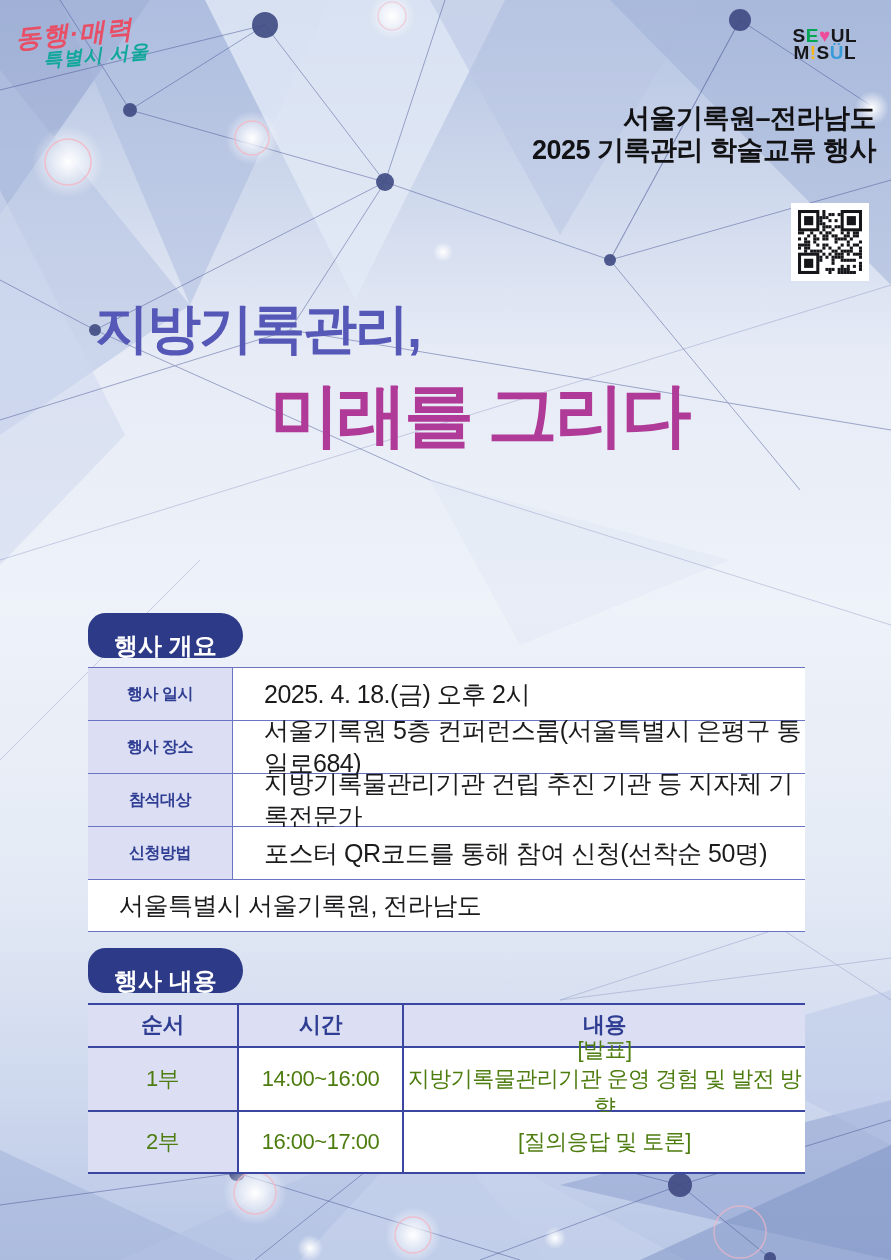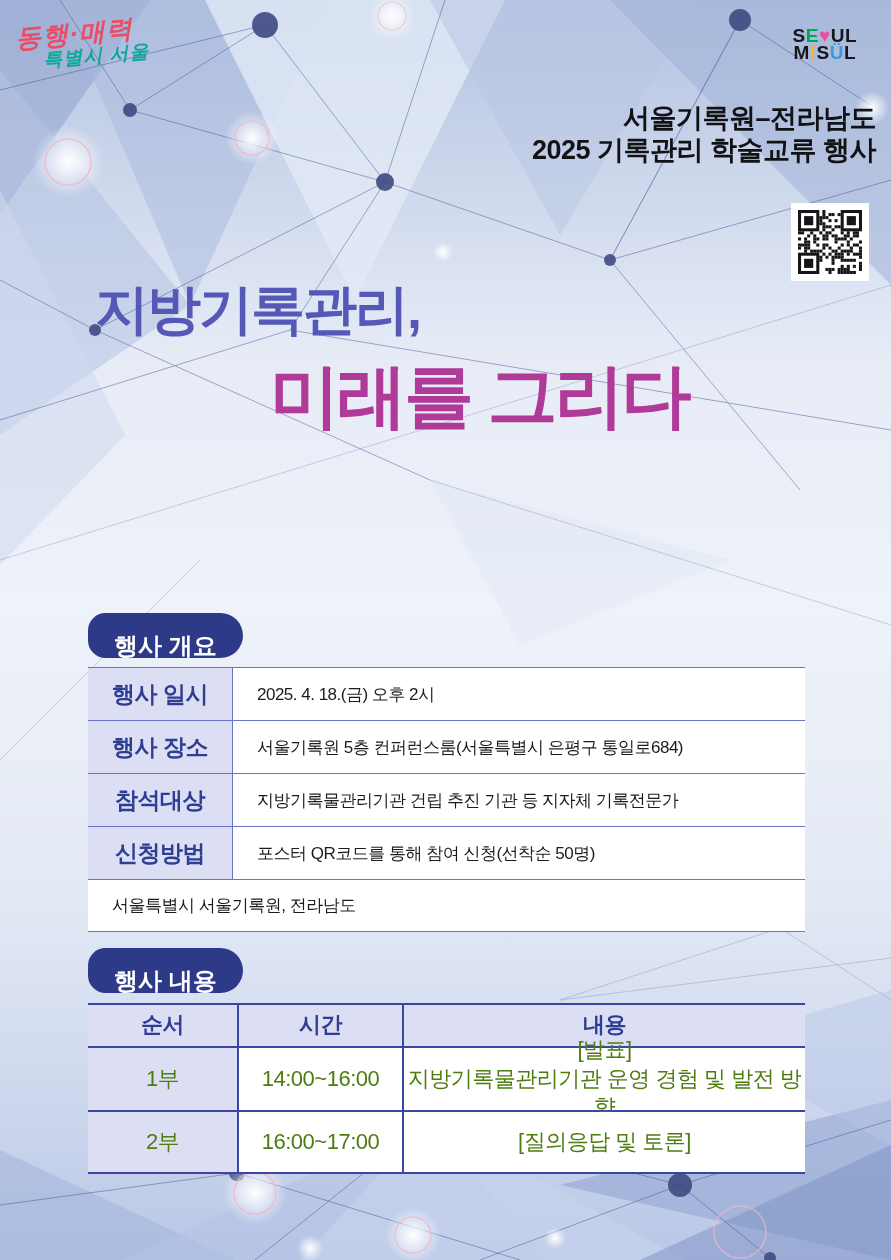--- a/index.html
+++ b/index.html
@@ -23,40 +23,40 @@
   
   .header-text{position:absolute;right:15px;top:103px;text-align:right;
                font-size:27px;font-weight:700;color:#121215;line-height:1.17;letter-spacing:-0.5px;}
 
   
   .qr{position:absolute;right:22px;top:203px;width:78px;height:78px;background:#ffffff;
       display:flex;align-items:center;justify-content:center;}
 
   
   .title{position:absolute;left:95px;top:280px;}
-  .title .t1{font-size:54px;font-weight:800;color:#5558b7;letter-spacing:-2px;line-height:1.1;}
+  .title .t1{font-size:54px;font-weight:800;color:#5558b7;letter-spacing:-2px;line-height:1.1;margin-top:19px;}
   .title .t2{font-size:70px;font-weight:800;color:#b03a97;letter-spacing:-3px;line-height:1.0;margin-top:22px;}
   .title .t3{font-size:70px;font-weight:800;color:#b03a97;letter-spacing:-3px;line-height:1.0;margin-top:22px;padding-left:175px;white-space:nowrap;}
 
   
   .badge{position:absolute;left:88px;height:45px;line-height:45px;padding:10px 26px;
          background:#2d3a87;color:#ffffff;font-size:24px;font-weight:700;
          border-radius:18px 23px 23px 18px;letter-spacing:0;}
   .badge1{top:613px;}
   .badge2{top:948px;}
 
   
   .table1{position:absolute;left:88px;top:667px;width:717px;}
   .t1-row{display:flex;height:53px;border-top:1.5px solid #6b74c4;}
   .t1-row:last-child{border-bottom:1.5px solid #6b74c4;}
   .t1-lbl{width:145px;background:#dcdff4;border-right:1.5px solid #6b74c4;
           display:flex;align-items:center;justify-content:center;
-          color:#2f3e92;font-weight:700;font-size:23px;letter-spacing:-0.5px;}
+          color:#2f3e92;font-weight:700;font-size:16px;letter-spacing:-0.5px;}
   .t1-val{flex:1;background:#ffffff;display:flex;align-items:center;
-          padding-left:24px;font-size:17px;color:#1b1b1d;letter-spacing:-0.5px;}
+          padding-left:31px;font-size:25px;color:#1b1b1d;letter-spacing:-0.5px;}
 
   
   .table2{position:absolute;left:88px;top:1003px;width:717px;}
   .t2-row{display:flex;border-top:2px solid #3a46a0;}
   .t2-row:last-child{border-bottom:2px solid #3a46a0;}
   .t2-head{height:43px;justify-content:flex-end;}
   .t2-body{height:64px;}
   .t2-cell{display:flex;flex-direction:column;align-items:center;justify-content:center;
            font-size:22px;color:#4d7c0f;letter-spacing:-0.5px;background:#ffffff;line-height:1.3;}
   .t2-cell + .t2-cell{border-left:2px solid #3a46a0;}

